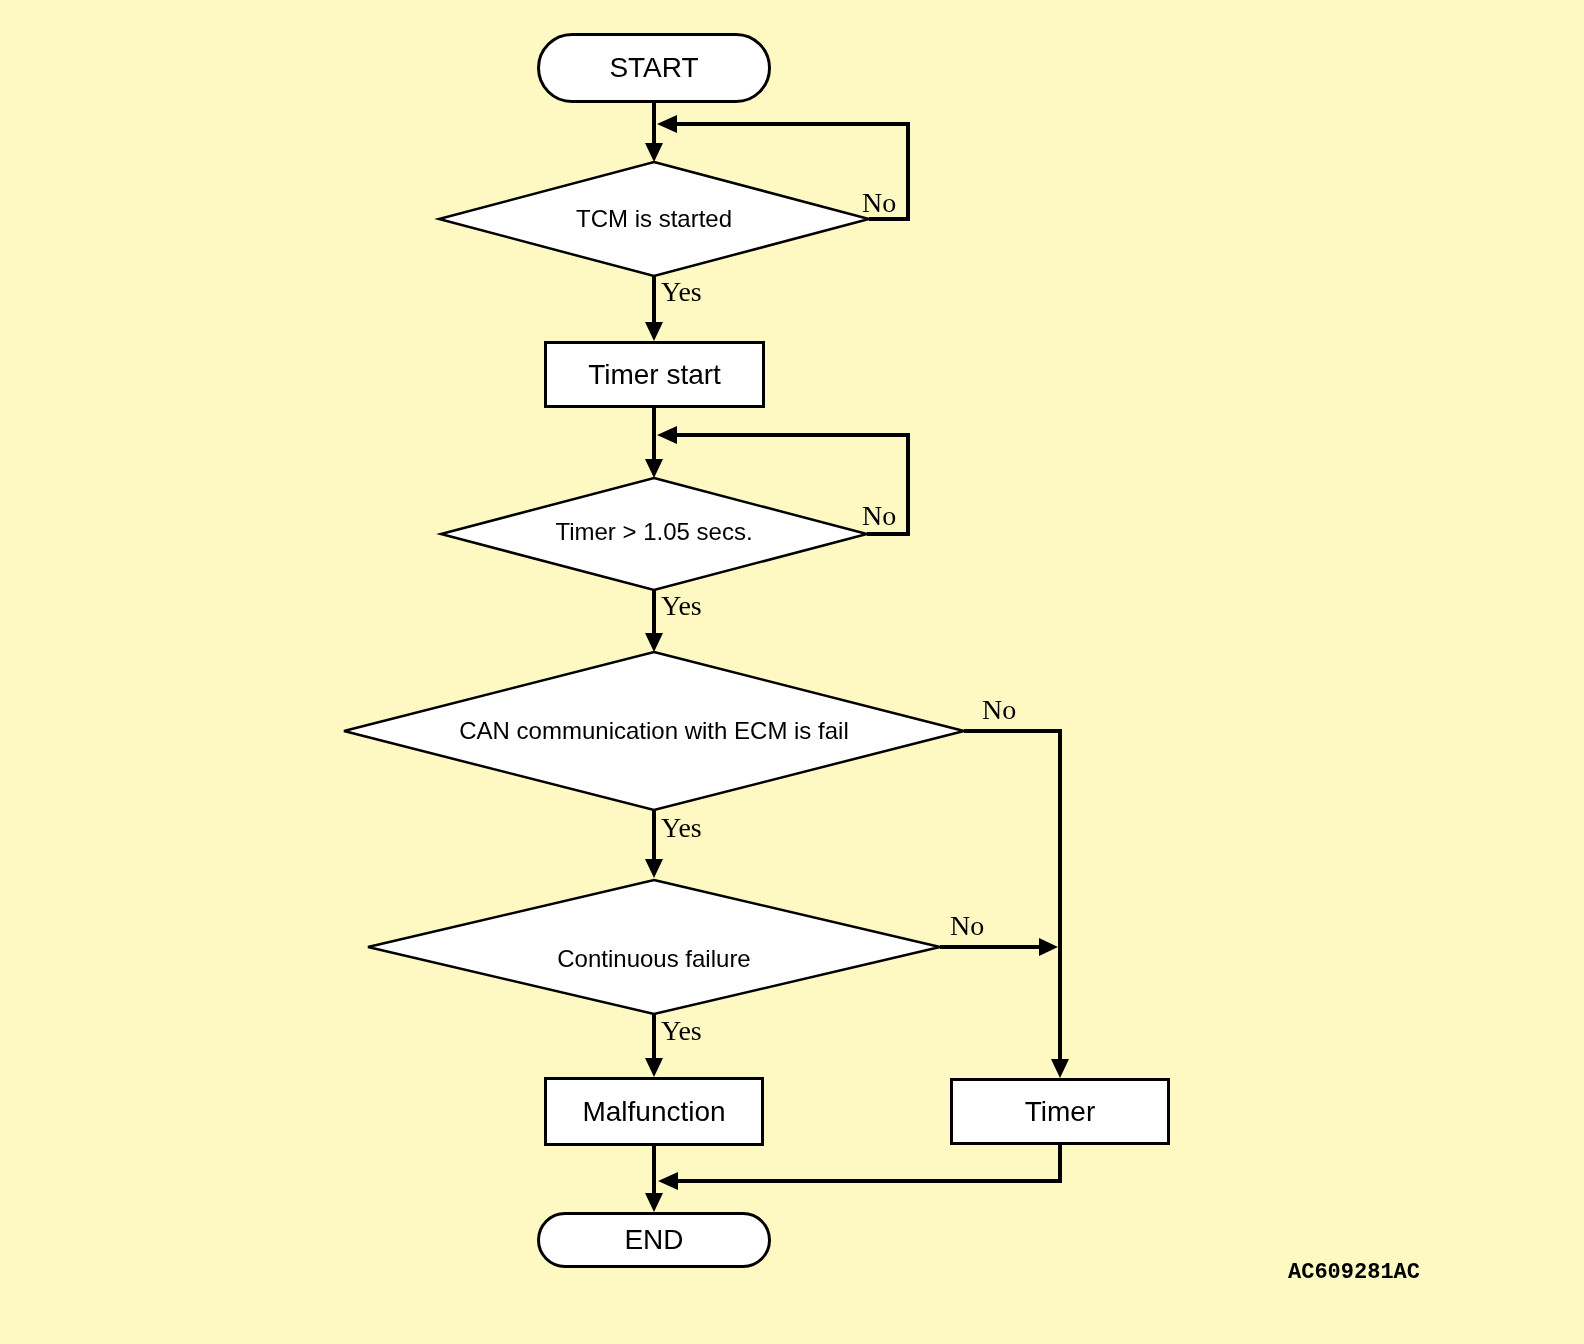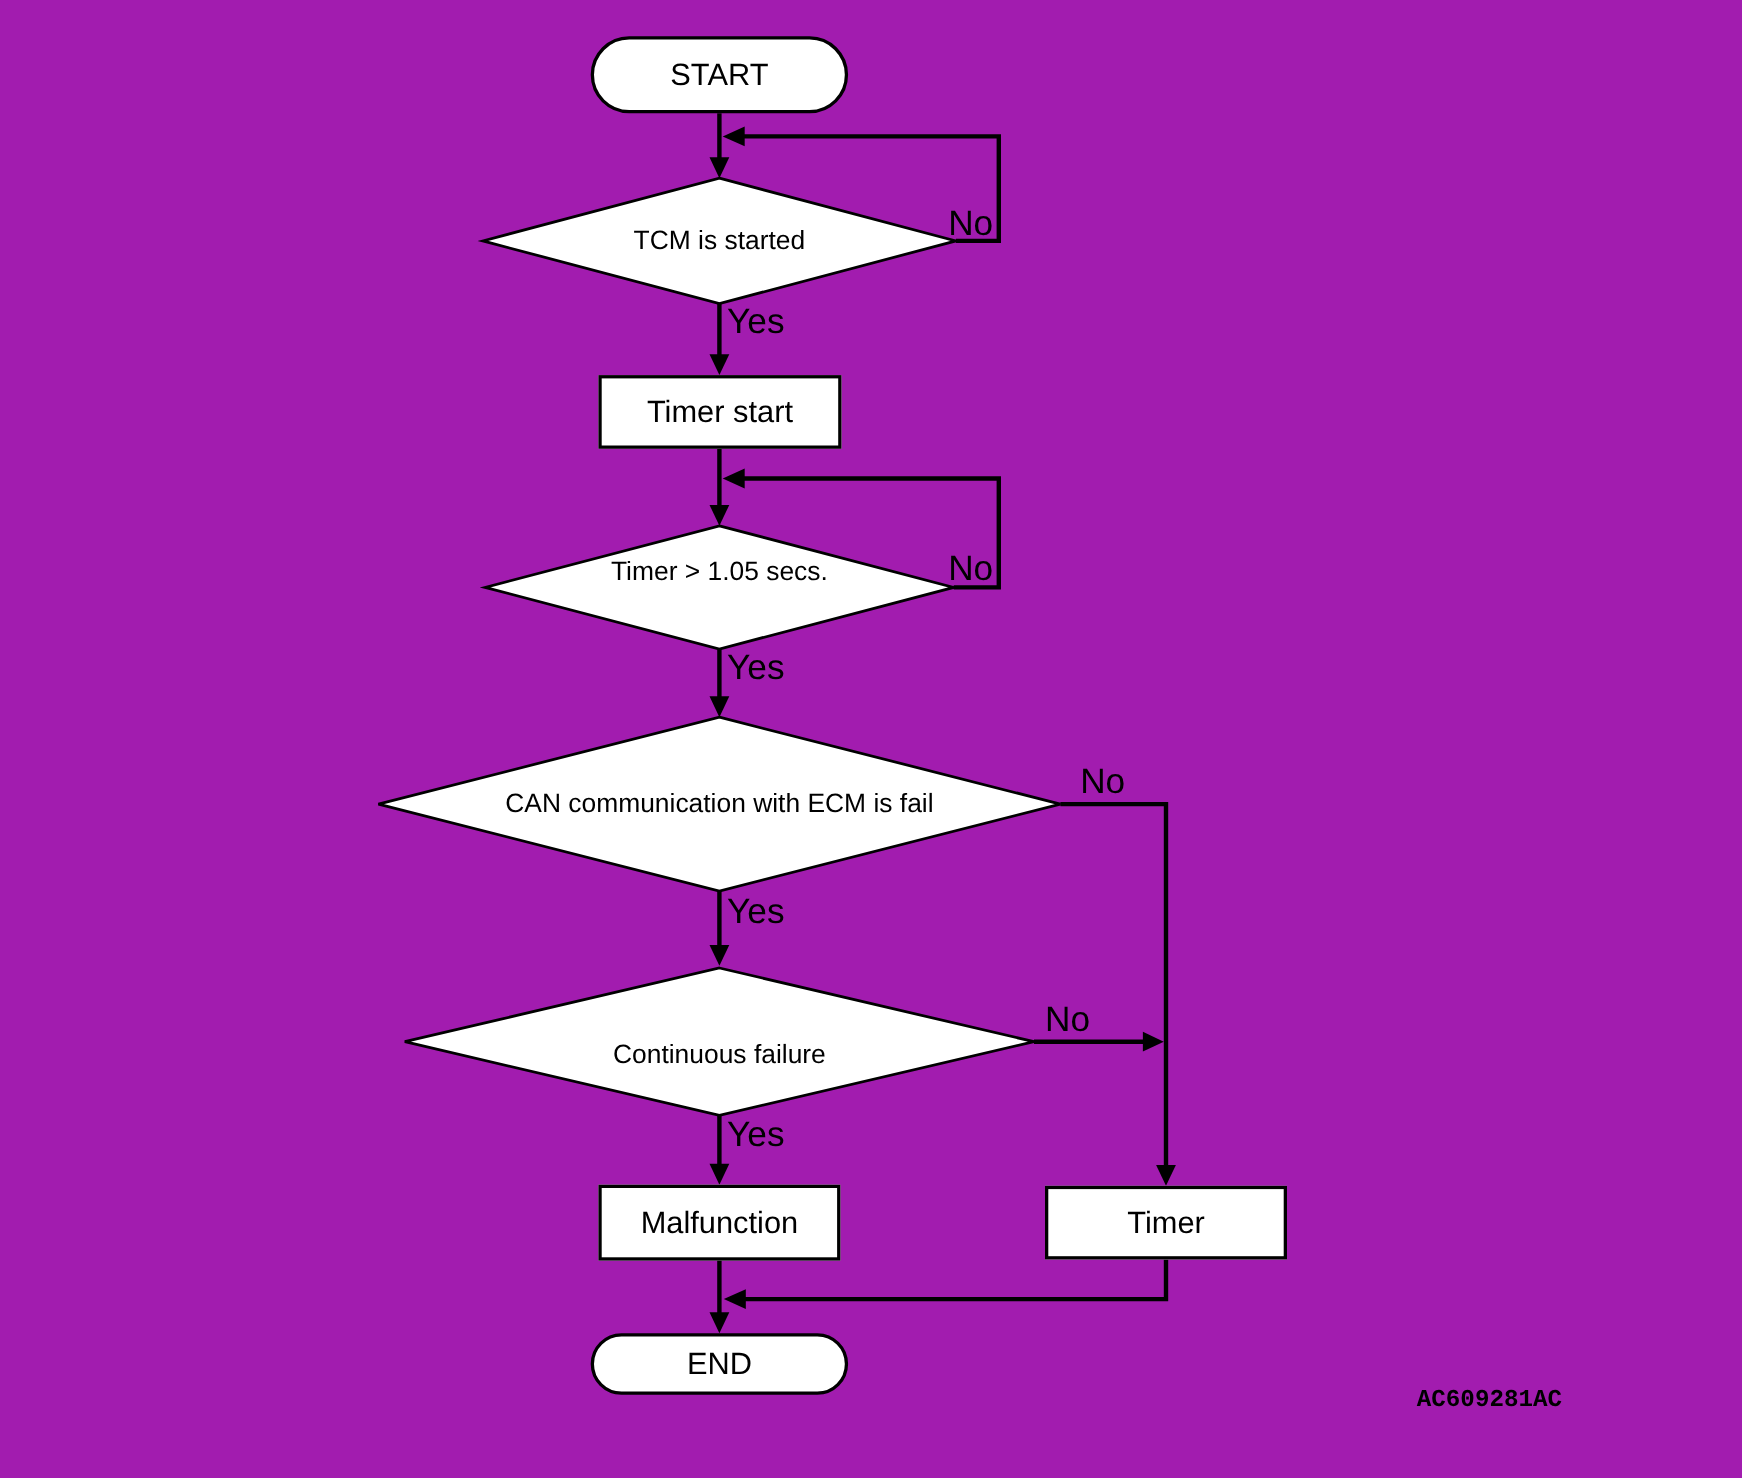--- a/index.html
+++ b/index.html
@@ -1,20 +1,20 @@
 <!DOCTYPE html>
 <html><head>
 <meta charset="utf-8">
 <style>
   html, body { margin: 0; padding: 0; background: #ffffff; }
   .stage {
     position: relative;
     width: 1584px;
     height: 1344px;
-    background: #a21caf;
+    background: #fef9c3;
     font-family: "Liberation Sans", "DejaVu Sans", sans-serif;
     color: #000000;
     overflow: hidden;
   }
   .stage * { box-sizing: border-box; }
   svg.wires { position: absolute; left: 0; top: 0; width: 1584px; height: 1344px; }
   .node {
     position: absolute;
     display: flex;
     align-items: center;
@@ -29,24 +29,25 @@
   .diamond-label {
     position: absolute;
     text-align: center;
     font-size: 24px;
     height: 34px;
     line-height: 34px;
     white-space: nowrap;
   }
   .edge-label {
     position: absolute;
-    font-size: 32px;
+    font-size: 28px;
     height: 30px;
     line-height: 30px;
     white-space: nowrap;
+    font-family: Liberation Serif, serif;
   }
   .fig-code {
     position: absolute;
     font-size: 22px;
     font-weight: bold;
     line-height: 1;
     white-space: nowrap;
     font-family: Liberation Mono, monospace;
   }
 </style>
@@ -108,21 +109,21 @@
 
   <div class="node" style="left:950px; top:1078px; width:220px; height:67px;">
     <span>Timer</span>
   </div>
 
   <div class="node terminator" style="left:537px; top:1212px; width:234px; height:56px;">
     <span>END</span>
   </div>
 
   <div class="diamond-label" style="left:439px; top:202px; width:430px;">TCM is started</div>
-  <div class="diamond-label" style="left:441px; top:503px; width:426px;">Timer &gt; 1.05 secs.</div>
+  <div class="diamond-label" style="left:441px; top:515px; width:426px;">Timer &gt; 1.05 secs.</div>
   <div class="diamond-label" style="left:344px; top:714px; width:620px;">CAN communication with ECM is fail</div>
   <div class="diamond-label" style="left:368px; top:930px; width:572px;margin-top:12px;">Continuous failure</div>
 
   <div class="edge-label" style="left:862px; top:188px;">No</div>
   <div class="edge-label" style="left:661px; top:277px;">Yes</div>
   <div class="edge-label" style="left:862px; top:501px;">No</div>
   <div class="edge-label" style="left:661px; top:591px;">Yes</div>
   <div class="edge-label" style="left:982px; top:695px;">No</div>
   <div class="edge-label" style="left:661px; top:813px;">Yes</div>
   <div class="edge-label" style="left:950px; top:911px;">No</div>

